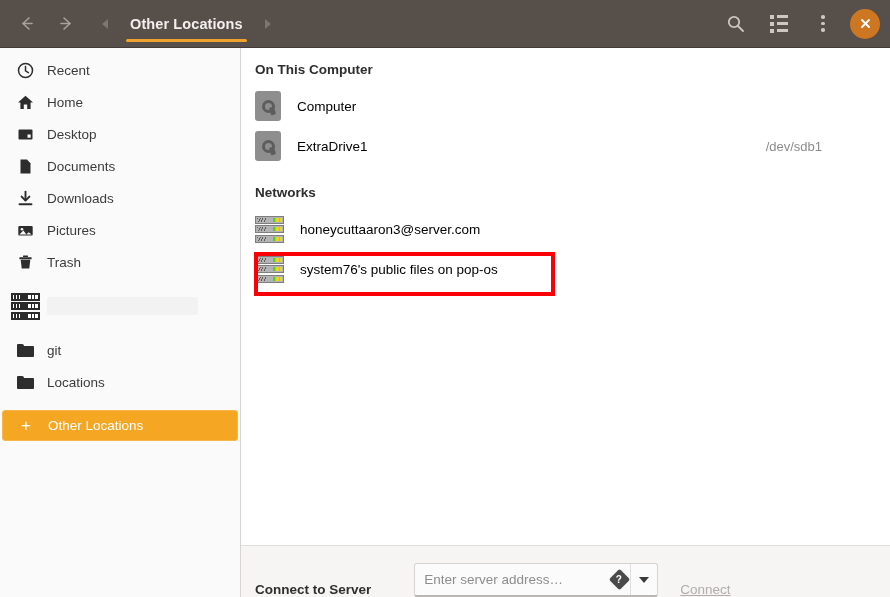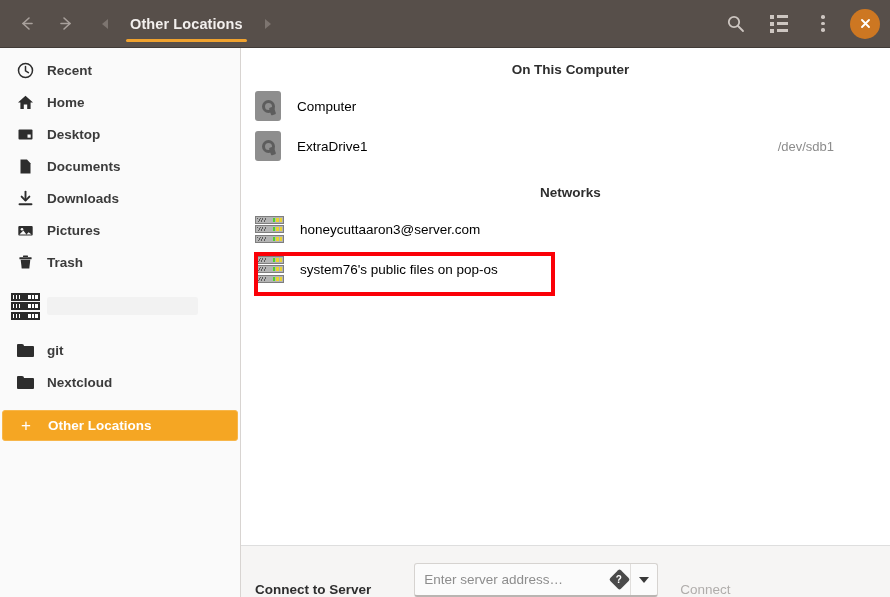--- a/index.html
+++ b/index.html
@@ -84,21 +84,21 @@
     height: 32px; display: flex; align-items: center;
     padding: 0 8px 0 14px; gap: 13px;
     margin: 0 2px;
   }
   .side-item .si-icon {
     width: 18px; height: 18px;
     display: flex; align-items: center; justify-content: center;
     color: #2d2d2d; flex: none;
   }
   .side-item .si-label {
-    font-size: 13.5px; color: #3b3b3b; white-space: nowrap; font-weight: bold;
+    font-size: 13.5px; color: #3b3b3b; white-space: nowrap;
   }
   .side-item.selected {
     background: #f5a623;
     border: 1px solid #f7b64a;
     border-radius: 3px;
     margin: 0 2px;
     height: 31px;
   }
   .side-item.selected .si-label { color: #ffffff; }
   .side-item.selected .si-icon { color: #ffffff; }
@@ -108,21 +108,21 @@
     background: #f2f2f2; border-radius: 2px;
   }
   .plus-ico { font-size: 17px; line-height: 1; font-weight: 400; }
 
   
   .main {
     flex: 1; background: #ffffff;
     display: flex; flex-direction: column;
     min-width: 0; position: relative;
   }
-  .main-scroll { flex: 1; padding: 14px 4px 0 0; overflow: hidden; text-align: center; }
+  .main-scroll { flex: 1; padding: 14px 16px 0 0; overflow: hidden; }
   .section-title {
     font-size: 13.5px; font-weight: bold; color: #2e2e2e;
     padding: 0 0 0 14px; margin-bottom: 9px;
   }
   .section-title.second { margin-top: 19px; }
   .place-row {
     display: flex; align-items: center;
     height: 40px; padding: 0 14px 0 14px;
     gap: 16px;
   }
@@ -241,20 +241,21 @@
     width: 0; height: 0;
     border-left: 5px solid transparent;
     border-right: 5px solid transparent;
     border-top: 6px solid #3a3a3a;
   }
   .connect-btn {
     margin-left: 22px;
     font-size: 13.5px; color: #b0adab;
     background: transparent; border: none;
     font-family: "Liberation Sans", sans-serif;
+    text-decoration: underline;
   }
 
   
   .annot {
     position: absolute;
     border: 4px solid #fb0007;
     pointer-events: none;
   }
 </style>
 </head>
@@ -450,21 +451,21 @@
         <span class="si-icon">
             <span class="folder-ico"></span>
           </span>
         <span class="si-label">git</span>
       </div>
 
       <div class="side-item">
         <span class="si-icon">
             <span class="folder-ico"></span>
           </span>
-        <span class="si-label">Nextcloud</span>
+        <span class="si-label">Locations</span>
       </div>
 
       <div class="side-gap"></div>
 
       <div class="side-item selected">
         <span class="si-icon">
             <span class="plus-ico">+</span>
           </span>
         <span class="si-label">Other Locations</span>
       </div>

